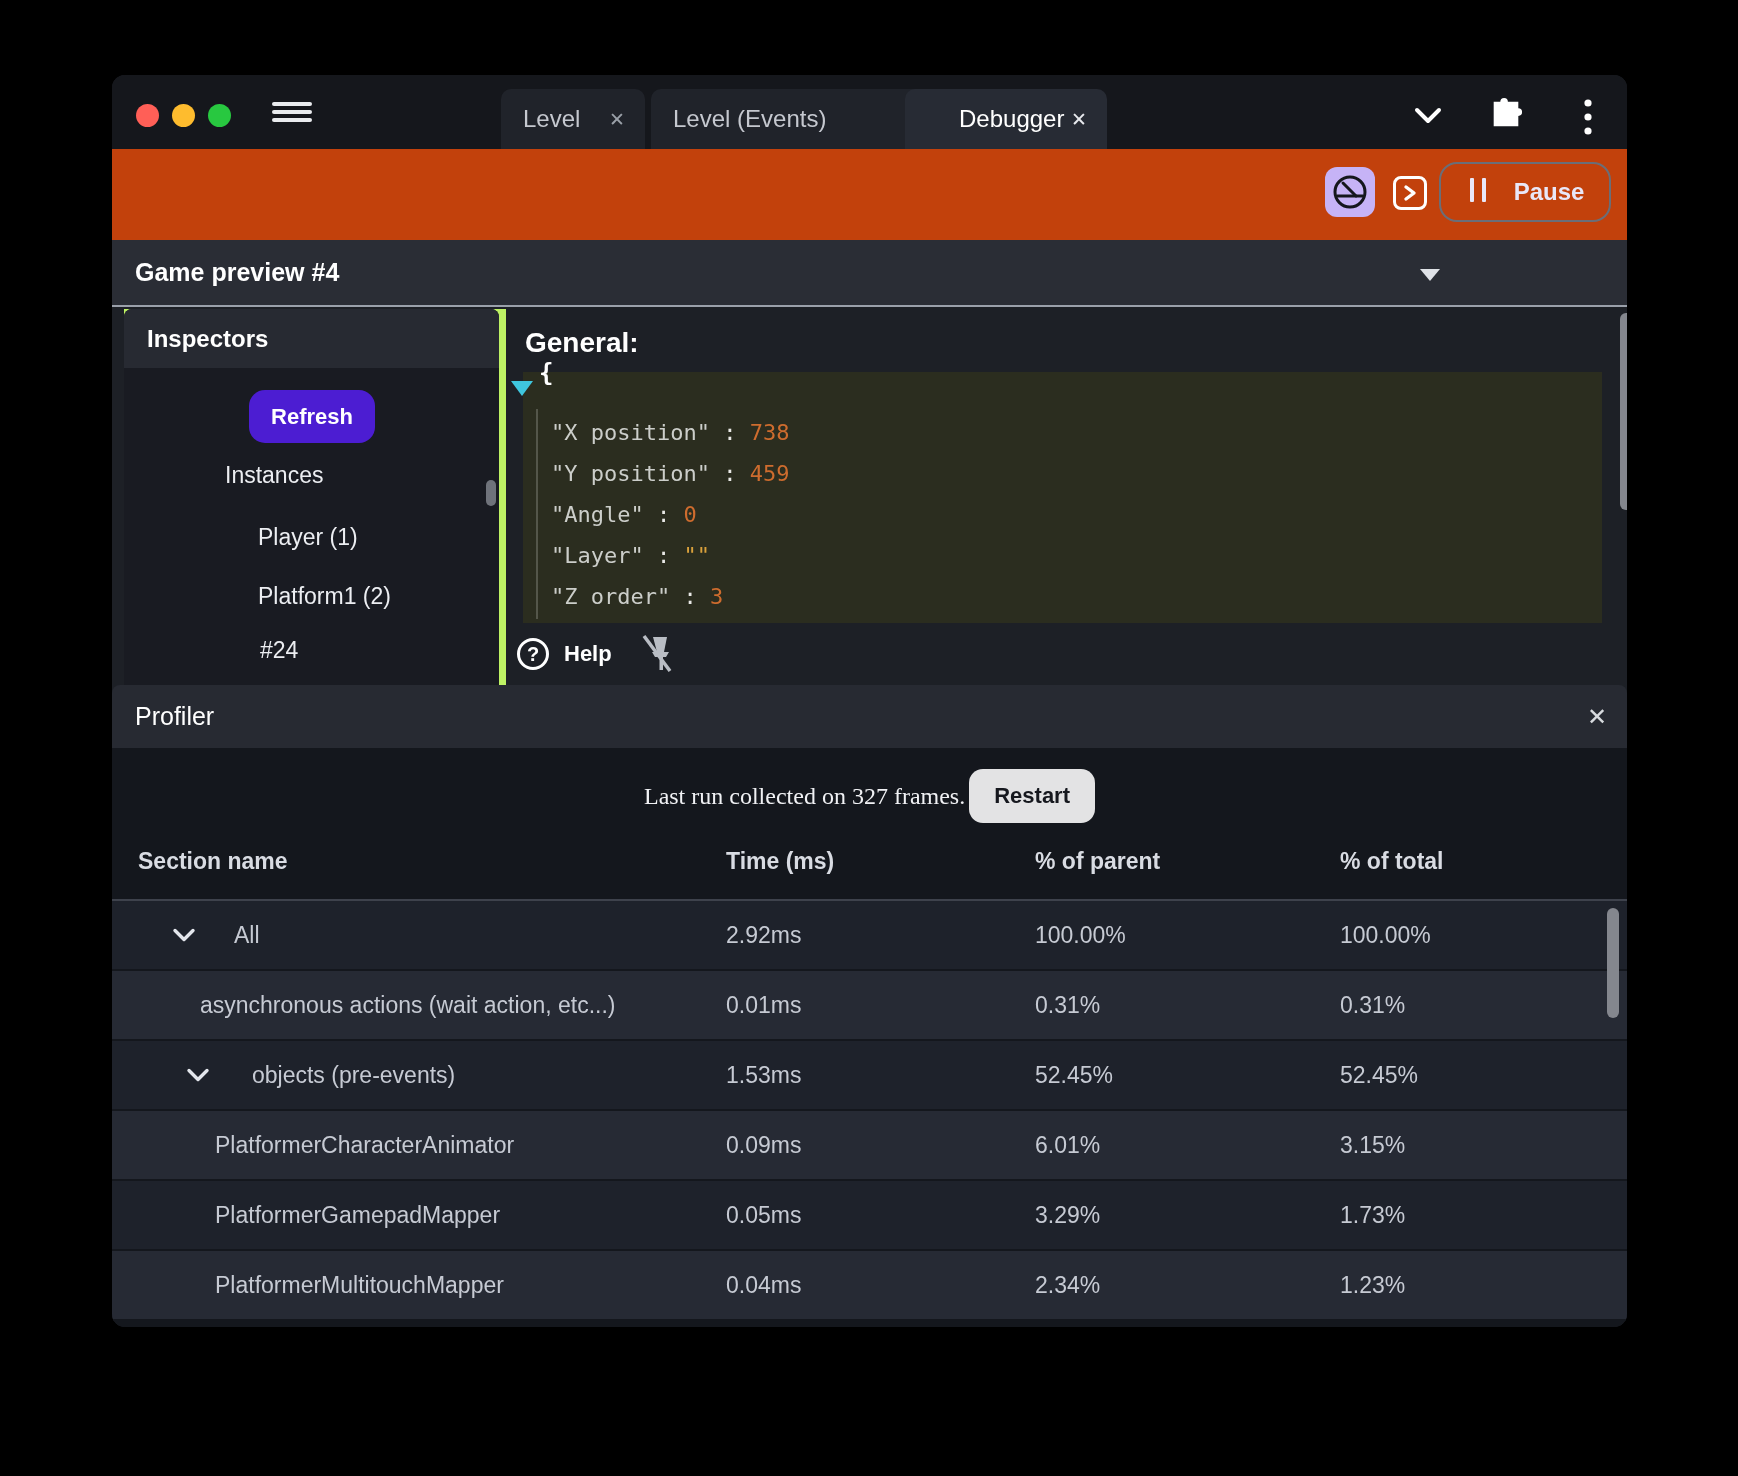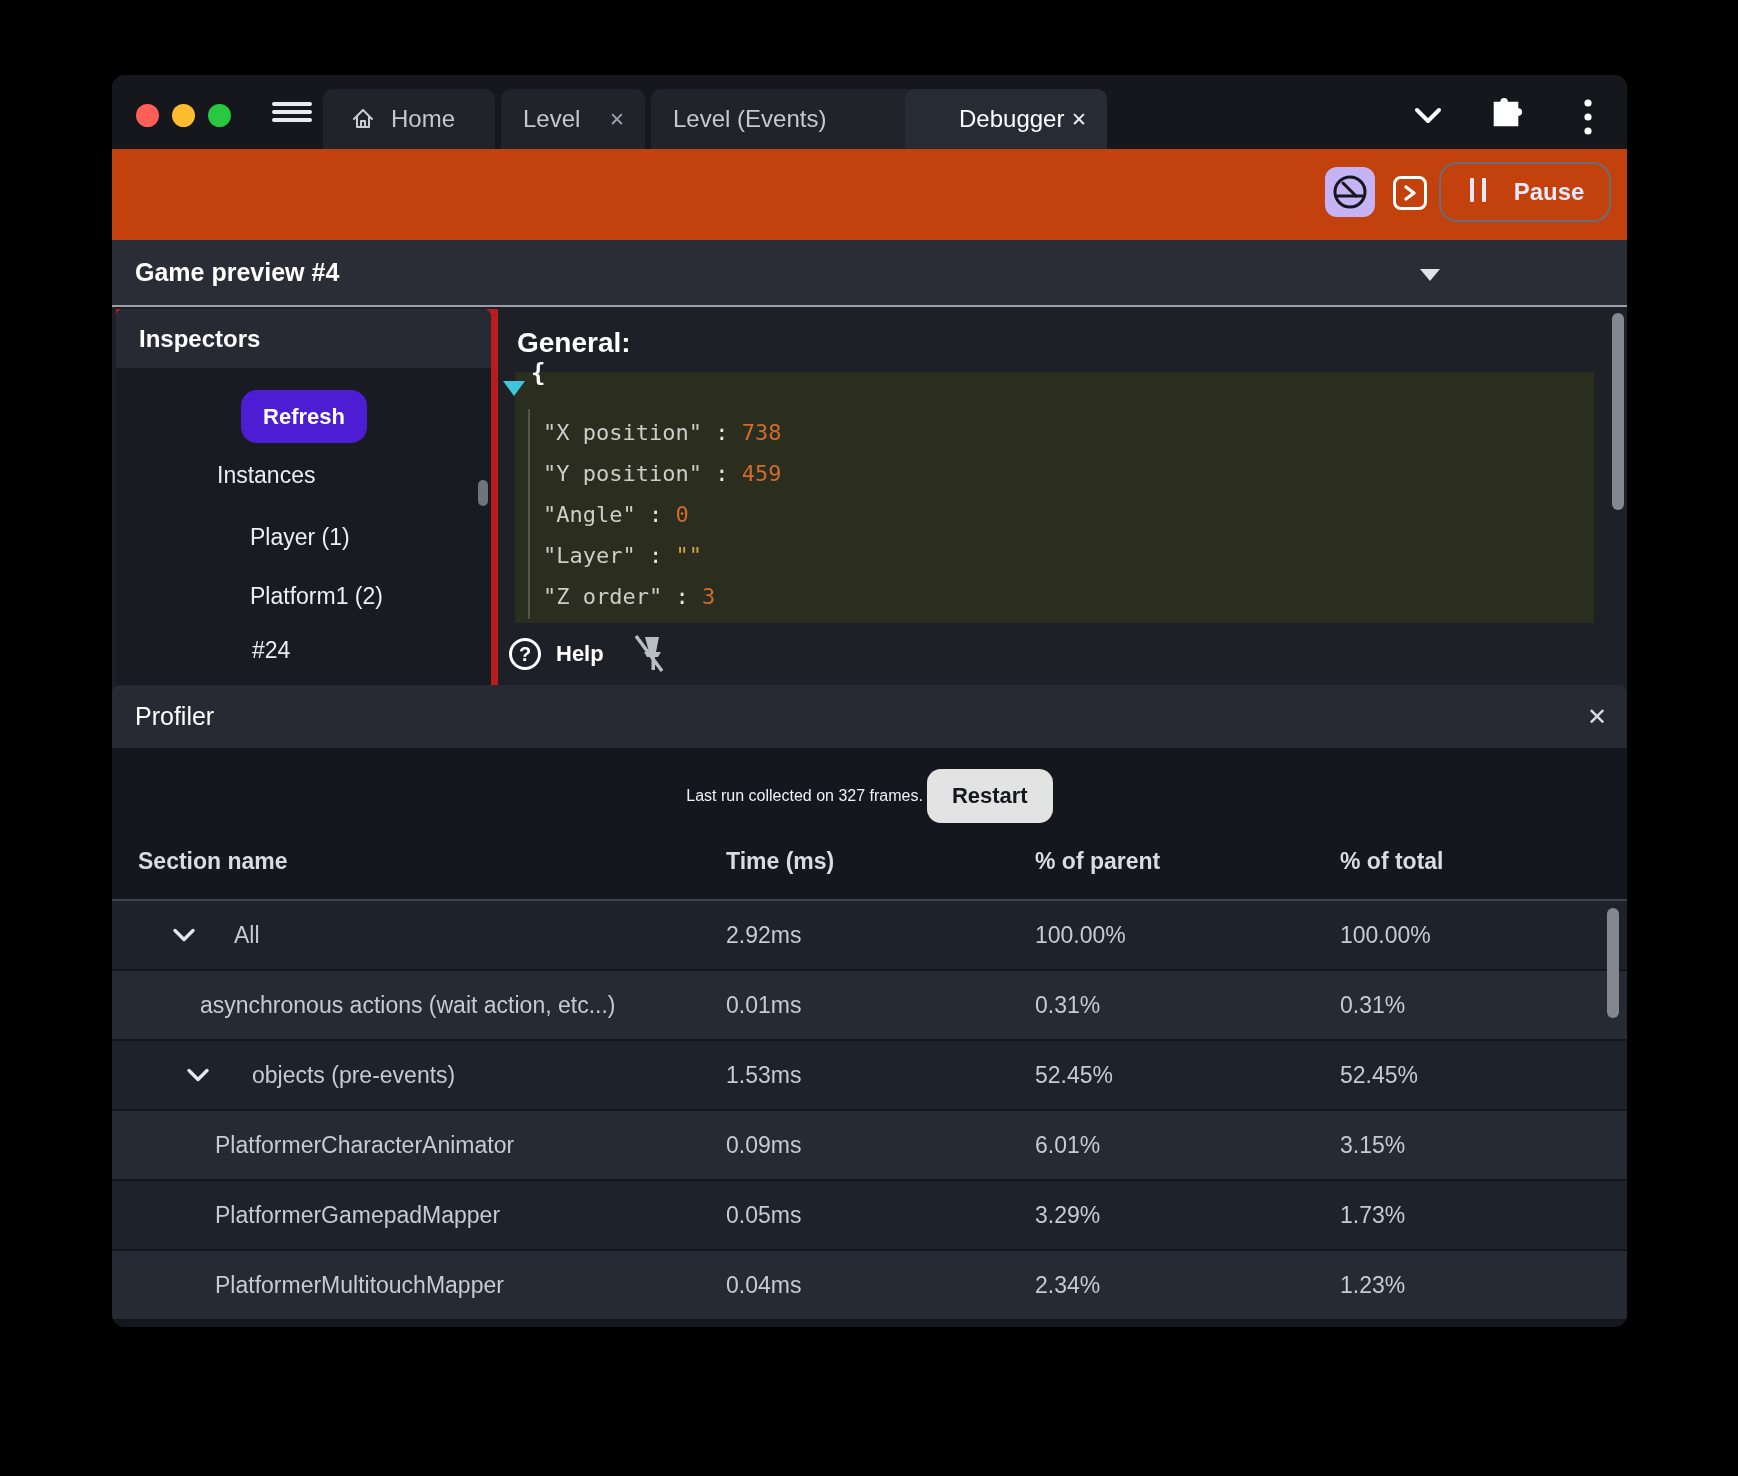--- a/index.html
+++ b/index.html
@@ -48,21 +48,21 @@
   .pause-btn .label { font-size:24px; font-weight:bold; }
 
   
   .preview-hdr { position:absolute; left:0; top:165px; width:1515px; height:67px; background:#2a2d35;
                  border-bottom:2px solid #9aa0aa; }
   .preview-hdr .title { position:absolute; left:23px; top:0; line-height:65px; font-size:25px; font-weight:bold; color:#ffffff; }
   .caret-down { position:absolute; left:1308px; top:29px; width:0; height:0;
                 border-left:10px solid transparent; border-right:10px solid transparent; border-top:12px solid #dfe2e7; cursor:pointer; }
 
   
-  .panels { position:absolute; left:4px; top:234px; width:1515px; height:376px; background:#b91c1c; }
+  .panels { position:absolute; left:12px; top:234px; width:1515px; height:376px; background:#bef264; }
   .left-panel { position:absolute; left:0; top:0; width:375px; height:376px; background:#191b22; border-radius:8px 8px 0 0; }
   .left-hdr { position:absolute; left:0; top:0; width:375px; height:59px; background:#272a32; border-radius:8px 8px 0 0; }
   .left-hdr .title { position:absolute; left:23px; line-height:59px; font-size:24px; font-weight:bold; color:#ffffff; }
   .refresh-btn { position:absolute; left:125px; top:81px; width:126px; height:53px; border-radius:16px; background:#4c1dd2;
                  color:#ffffff; font-size:22px; font-weight:bold; border:none; display:flex; align-items:center; justify-content:center; cursor:pointer; }
   .inst-item { position:absolute; font-size:23px; color:#eceef2; cursor:pointer; white-space:nowrap; }
   .li-0 { left:101px; top:153px; }
   .li-1 { left:134px; top:215px; }
   .li-2 { left:134px; top:274px; }
   .li-3 { left:136px; top:328px; }
@@ -87,21 +87,21 @@
   .help-label { margin-left:15px; font-size:22px; font-weight:bold; color:#ffffff; }
   .pin-ic { margin-left:26px; cursor:pointer; }
   .right-scroll { position:absolute; left:1114px; top:4px; width:12px; height:197px; border-radius:6px; background:#84878e; }
 
   
   .profiler-hdr { position:absolute; left:0; top:610px; width:1515px; height:63px; background:#272a32; border-radius:8px 8px 0 0; }
   .profiler-hdr .title { position:absolute; left:23px; line-height:63px; font-size:25px; color:#ffffff; }
   .profiler-close { position:absolute; right:20px; top:0; line-height:63px; font-size:24px; color:#d7dade; cursor:pointer; }
   .profiler-body { position:absolute; left:0; top:673px; width:1515px; height:579px; background:#14171d; }
   .status-row { position:absolute; left:0; top:21px; width:1515px; display:flex; align-items:center; justify-content:center; }
-  .status-text { font-size:16px; color:#f0f1f4; }
+  .status-text { font-size:24px; color:#f0f1f4;font-family:Liberation Serif, serif; }
   .restart-btn { margin-left:4px; height:54px; border-radius:14px; background:#e3e3e4; border:none; color:#16181e;
                  font-size:22px; font-weight:bold; font-family:inherit; padding:0 25px; cursor:pointer; }
   .thead { position:absolute; top:100px; width:1515px; height:28px; font-size:23px; font-weight:bold; color:#d9dce3; }
   .col-name { position:absolute; left:26px; }
   .col-time { position:absolute; left:614px; }
   .col-parent { position:absolute; left:923px; }
   .col-total { position:absolute; left:1228px; }
   .thead-divider { position:absolute; left:0; top:151px; width:1515px; height:2px; background:#3e424c; }
   .trow { position:absolute; left:0; width:1515px; height:70px; font-size:23px; color:#c6cad3; border-bottom:2px solid #14171d; }
   .trow.dark { background:#1e222b; }
@@ -123,28 +123,20 @@
   <div class="tabstrip">
     <div class="traffic t-red"></div>
     <div class="traffic t-yellow"></div>
     <div class="traffic t-green"></div>
     <div class="hamburger">
         <span></span>
         <span></span>
         <span></span>
       </div>
 
-    <div class="tab tab-home">
-      <svg class="home-ic" width="28" height="28" viewBox="0 0 28 28" fill="none" stroke="#c9ccd2" stroke-width="2" stroke-linecap="round" stroke-linejoin="round">
-        <path d="M5 14 L14 5 L23 14"></path>
-          <path d="M8 12 V22 H20 V12"></path>
-          <path d="M12 22 V16 H16 V22"></path>
-      </svg>
-      <span class="label">Home</span>
-    </div>
     <div class="tab tab-level">
       <span class="label">Level</span>
       <span class="close">✕</span>
     </div>
     <div class="tab tab-levelevents">
       <span class="label">Level (Events)</span>
       <span class="close">✕</span>
     </div>
     <div class="tab tab-debugger active">
       <span class="label">Debugger</span>

